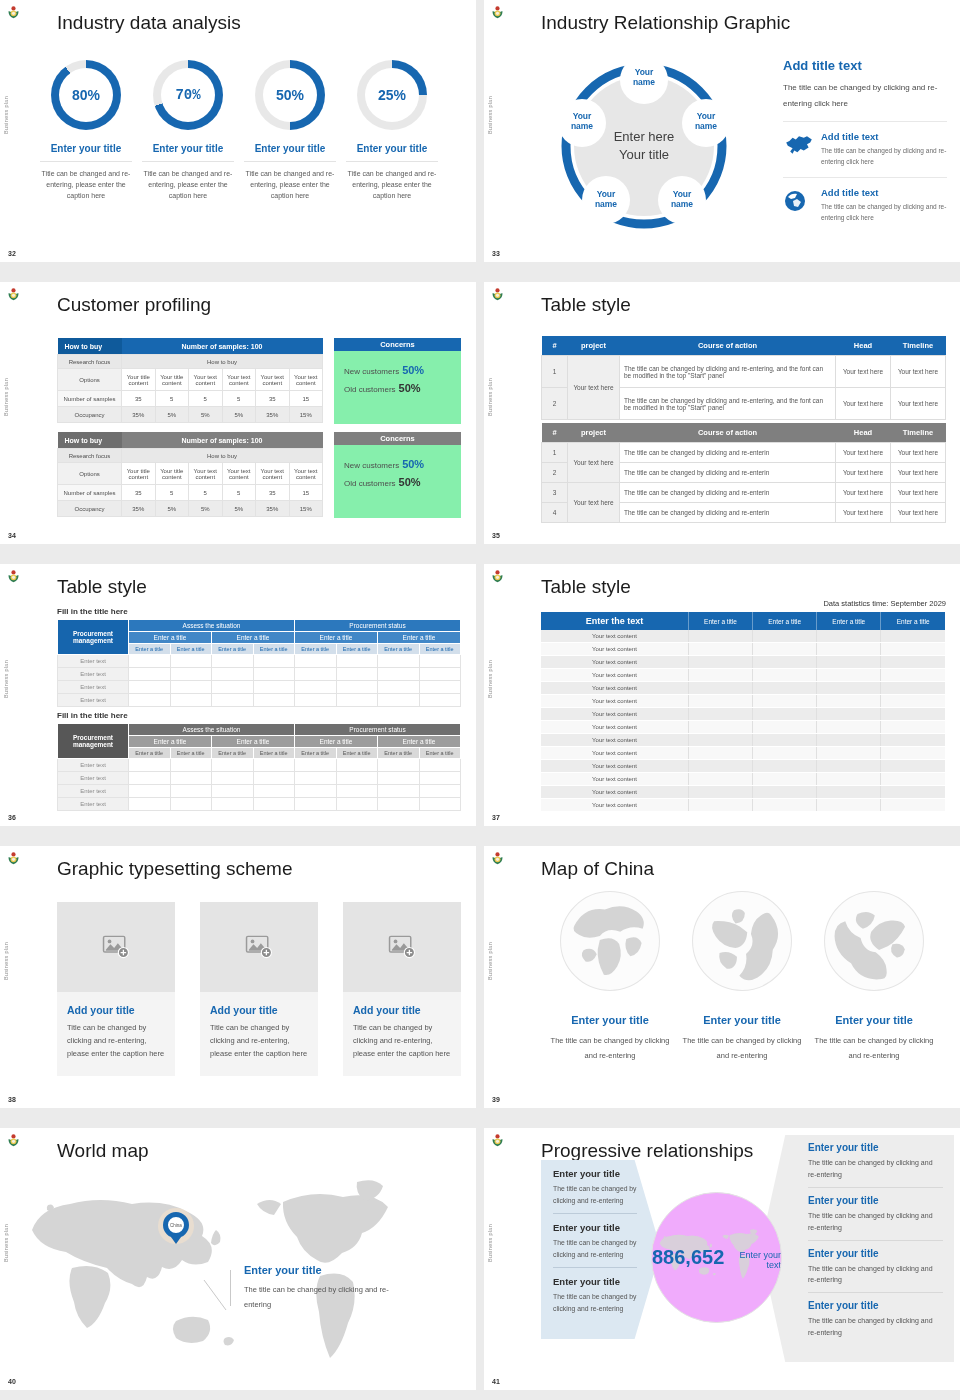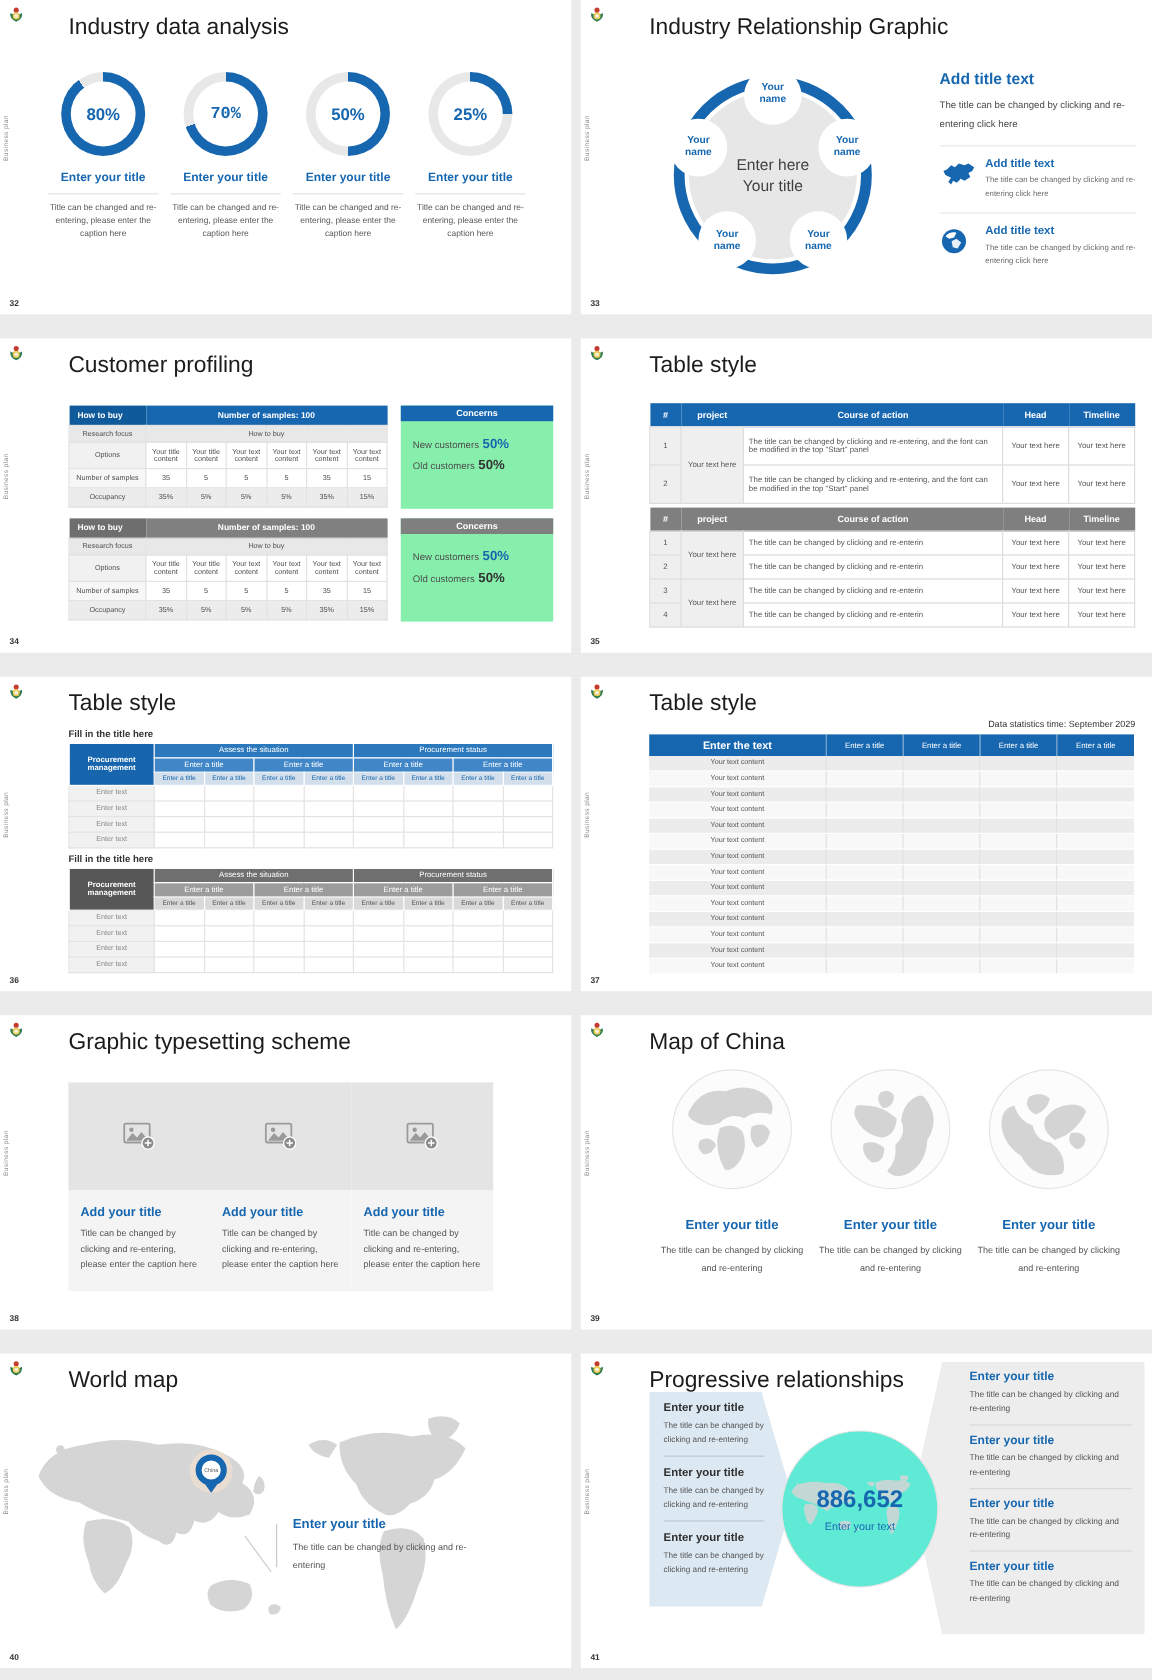--- a/index.html
+++ b/index.html
@@ -85,21 +85,21 @@
   .s37-table{position:absolute;left:57px;top:48px;width:404px;border-collapse:collapse;table-layout:fixed;}
   .s37-table th{background:var(--accent);color:#fff;height:16px;border-left:1px solid rgba(255,255,255,.35);}
   .s37-table th.corner{width:145px;font-size:9px;font-weight:bold;border-left:none;}
   .s37-table th.col{font-size:6.5px;font-weight:normal;}
   .s37-table tr:nth-child(odd) td{background:#ececec;}
   .s37-table tr:nth-child(even) td{background:#f8f8f8;}
   .s37-table td{height:12px;font-size:6px;color:#555;text-align:center;border-bottom:1px solid #fff;border-left:1px solid #e0e0e0;padding:0;}
   .s37-table td:first-child{border-left:none;}
 
   
-  .s38-cards{position:absolute;left:57px;top:56px;width:404px;display:flex;}
+  .s38-cards{position:absolute;left:57px;top:56px;width:404px;display:flex;gap:25px;}
   .s38-card{width:118px;}
   .s38-img{height:90px;background:#e4e4e4;display:flex;align-items:center;justify-content:center;}
   .s38-body{background:#f4f4f4;padding:12px 10px 16px;}
   .s38-h{font-size:10.5px;font-weight:bold;color:var(--accent);}
   .s38-c{margin-top:5px;font-size:7.5px;color:#555;line-height:1.75;}
 
   
   .s39-row{position:absolute;left:60px;top:44px;width:396px;display:flex;}
   .s39-item{flex:1;text-align:center;}
   .s39-h{margin-top:18px;font-size:11px;font-weight:bold;color:var(--accent);}
@@ -119,21 +119,21 @@
   .s41-left{position:absolute;left:57px;top:32px;width:120px;height:179px;background:#dce8f2;clip-path:polygon(0 0,78% 0,100% 50%,78% 100%,0 100%);}
   .s41-litem{margin-left:12px;width:84px;padding:8px 0 7px;border-bottom:1px solid #bccbd9;}
   .s41-litem:last-child{border-bottom:none;}
   .s41-lt{font-size:9.5px;font-weight:bold;color:#2f2f2f;}
   .s41-lc{margin-top:4px;font-size:6.8px;color:#555;line-height:1.7;}
   .s41-right{position:absolute;left:276px;top:7px;width:194px;height:227px;background:#ededed;clip-path:polygon(13% 0,100% 0,100% 100%,13% 100%,0 50%);}
   .s41-ritem{margin-left:48px;width:135px;padding:7px 0 6px;border-bottom:1px solid #d8d8d8;}
   .s41-ritem:last-child{border-bottom:none;}
   .s41-rt{font-size:10px;font-weight:bold;color:var(--accent);}
   .s41-rc{margin-top:4px;font-size:7px;color:#555;line-height:1.7;}
-  .s41-circle{position:absolute;left:167px;top:64px;width:131px;height:131px;border-radius:50%;background:#5eead4;border:1px solid #e3e3e3;box-sizing:border-box;display:flex;flex-direction:column;align-items:center;justify-content:center;overflow:hidden;}
+  .s41-circle{position:absolute;left:167px;top:64px;width:131px;height:131px;border-radius:50%;background:#f0abfc;border:1px solid #e3e3e3;box-sizing:border-box;display:flex;flex-direction:row;align-items:center;justify-content:center;overflow:hidden;text-align:right;}
   .s41-mapbg{position:absolute;left:2px;top:34px;width:126px;opacity:.85;}
   .s41-num{position:relative;font-size:20px;font-weight:bold;color:var(--accent);}
   .s41-numlab{position:relative;margin-top:5px;font-size:9px;font-weight:normal;color:var(--accent);}
 </style>
 </head>
 <body>
 
 <svg width="0" height="0" style="position:absolute" aria-hidden="true">
   <defs>
     <g id="wmap" fill="#d5d5d5">

